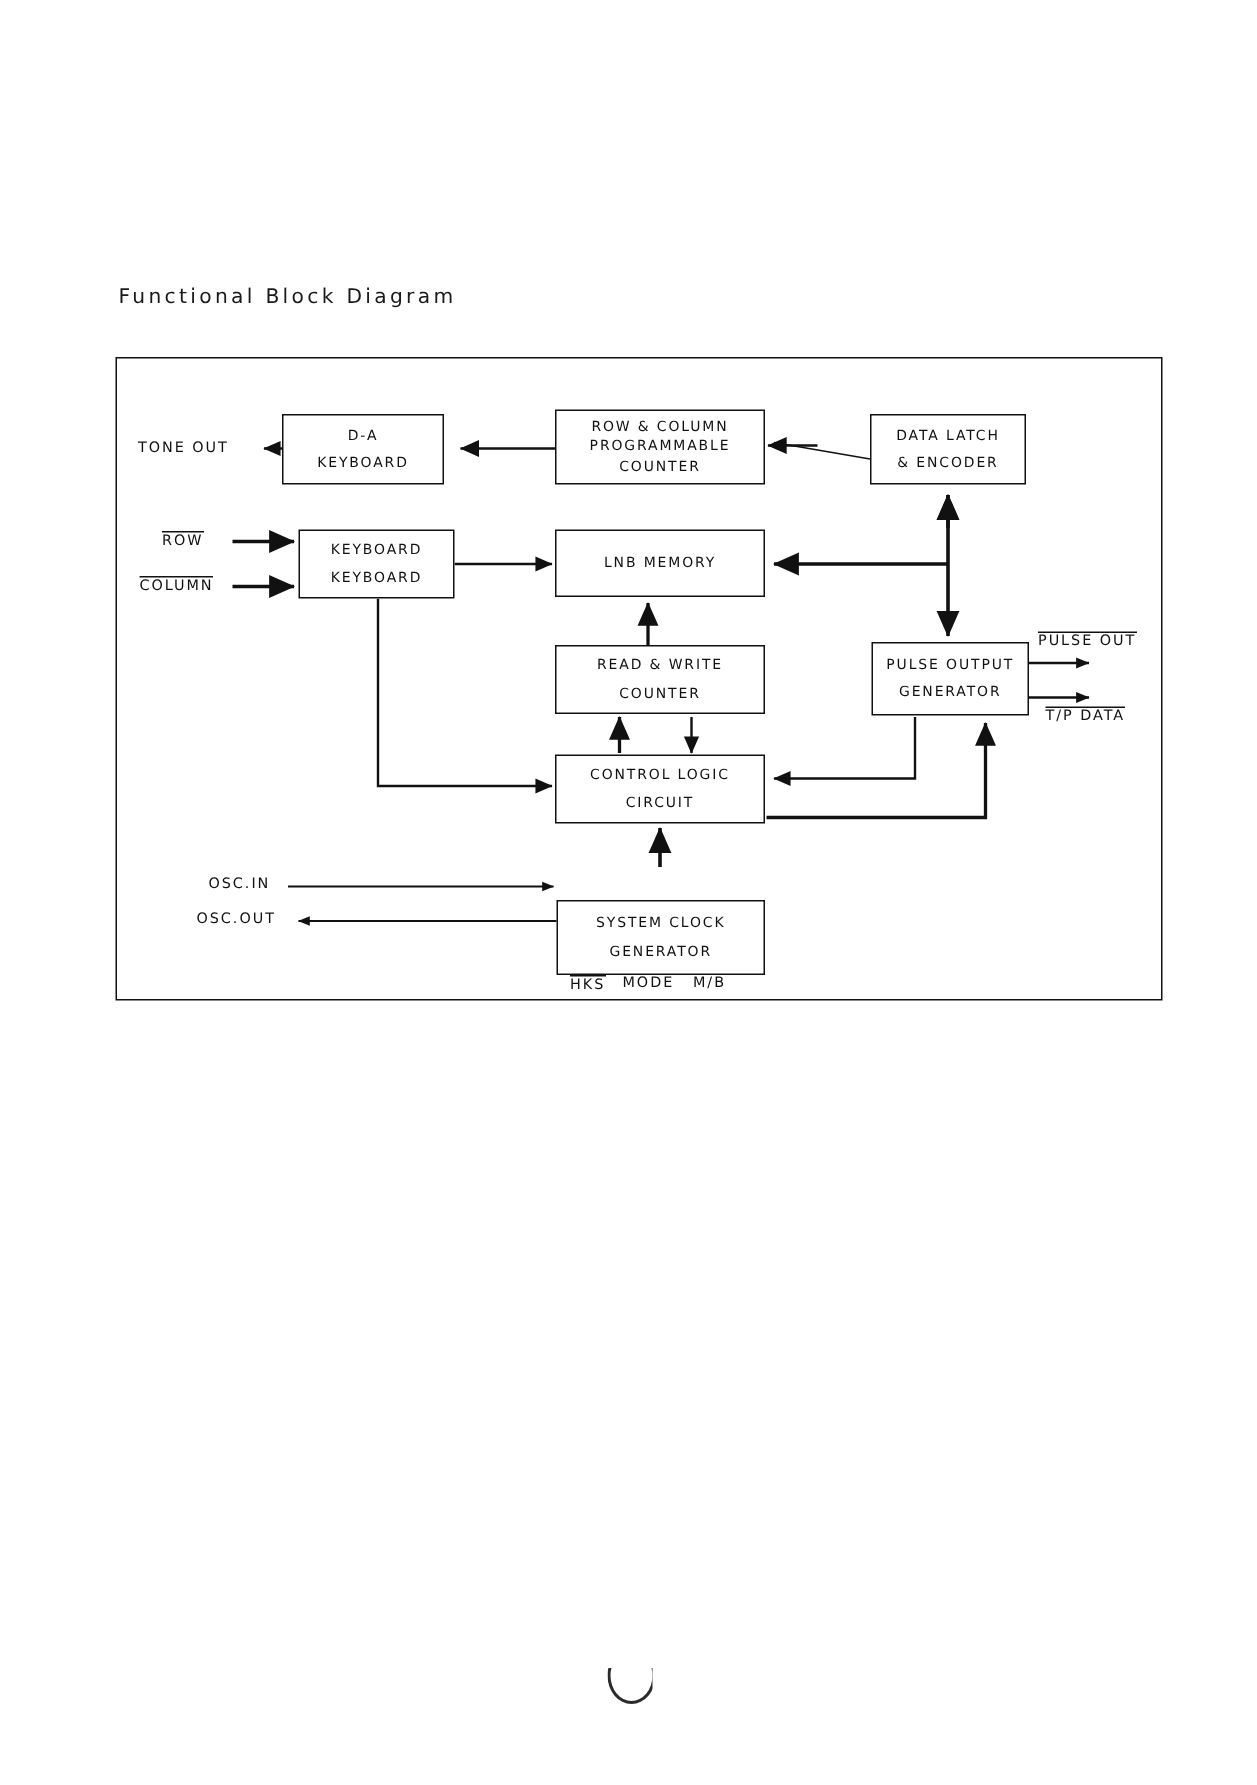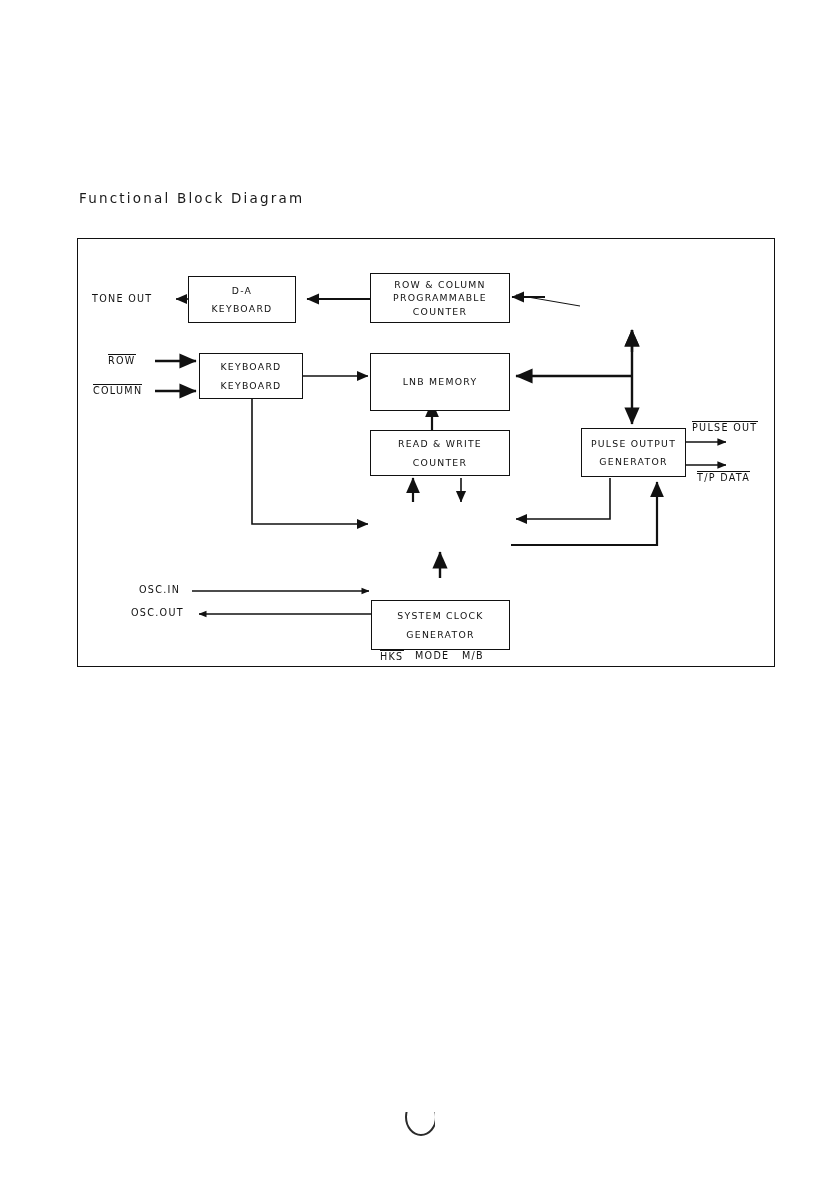--- a/index.html
+++ b/index.html
@@ -154,40 +154,48 @@
     <span class="ln">D-A</span>
     <span class="ln">KEYBOARD</span>
   </div>
 
   <div class="blk three" style="left:370px;top:273px;width:140px;height:50px;">
     <span class="ln">ROW &amp; COLUMN</span>
     <span class="ln">PROGRAMMABLE</span>
     <span class="ln">COUNTER</span>
   </div>
 
+  <div class="blk" style="left:580px;top:276px;width:104px;height:47px;">
+    <span class="ln">DATA LATCH</span>
+    <span class="ln">&amp; ENCODER</span>
+  </div>
 
   <div class="blk" style="left:199px;top:353px;width:104px;height:46px;">
     <span class="ln">KEYBOARD</span>
     <span class="ln">KEYBOARD</span>
   </div>
 
-  <div class="blk" style="left:370px;top:353px;width:140px;height:58px;">
+  <div class="blk" style="left:370px;top:353px;width:140px;height:45px;">
     <span class="ln">LNB MEMORY</span>
   </div>
 
   <div class="blk" style="left:370px;top:430px;width:140px;height:46px;">
     <span class="ln">READ &amp; WRITE</span>
     <span class="ln">COUNTER</span>
   </div>
 
   <div class="blk" style="left:581px;top:428px;width:105px;height:49px;">
     <span class="ln">PULSE OUTPUT</span>
     <span class="ln">GENERATOR</span>
   </div>
 
+  <div class="blk" style="left:370px;top:503px;width:140px;height:46px;">
+    <span class="ln">CONTROL LOGIC</span>
+    <span class="ln">CIRCUIT</span>
+  </div>
 
   <div class="blk" style="left:371px;top:600px;width:139px;height:50px;">
     <span class="ln">SYSTEM CLOCK</span>
     <span class="ln">GENERATOR</span>
   </div>
 
   <div class="lbl" style="left:92px;top:294px;">
     <span>TONE OUT</span>
   </div>
 

